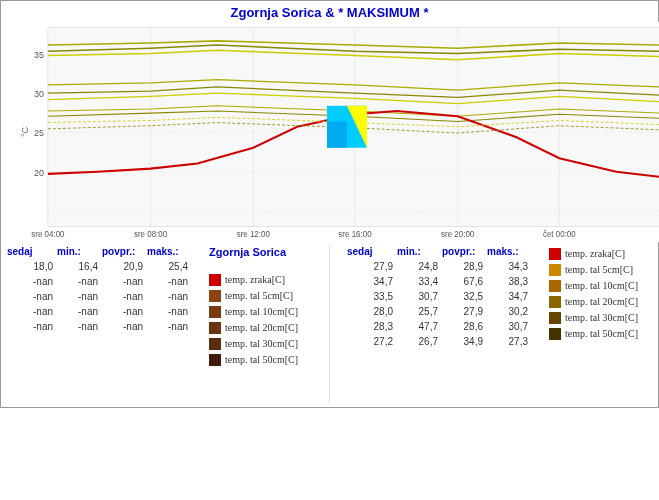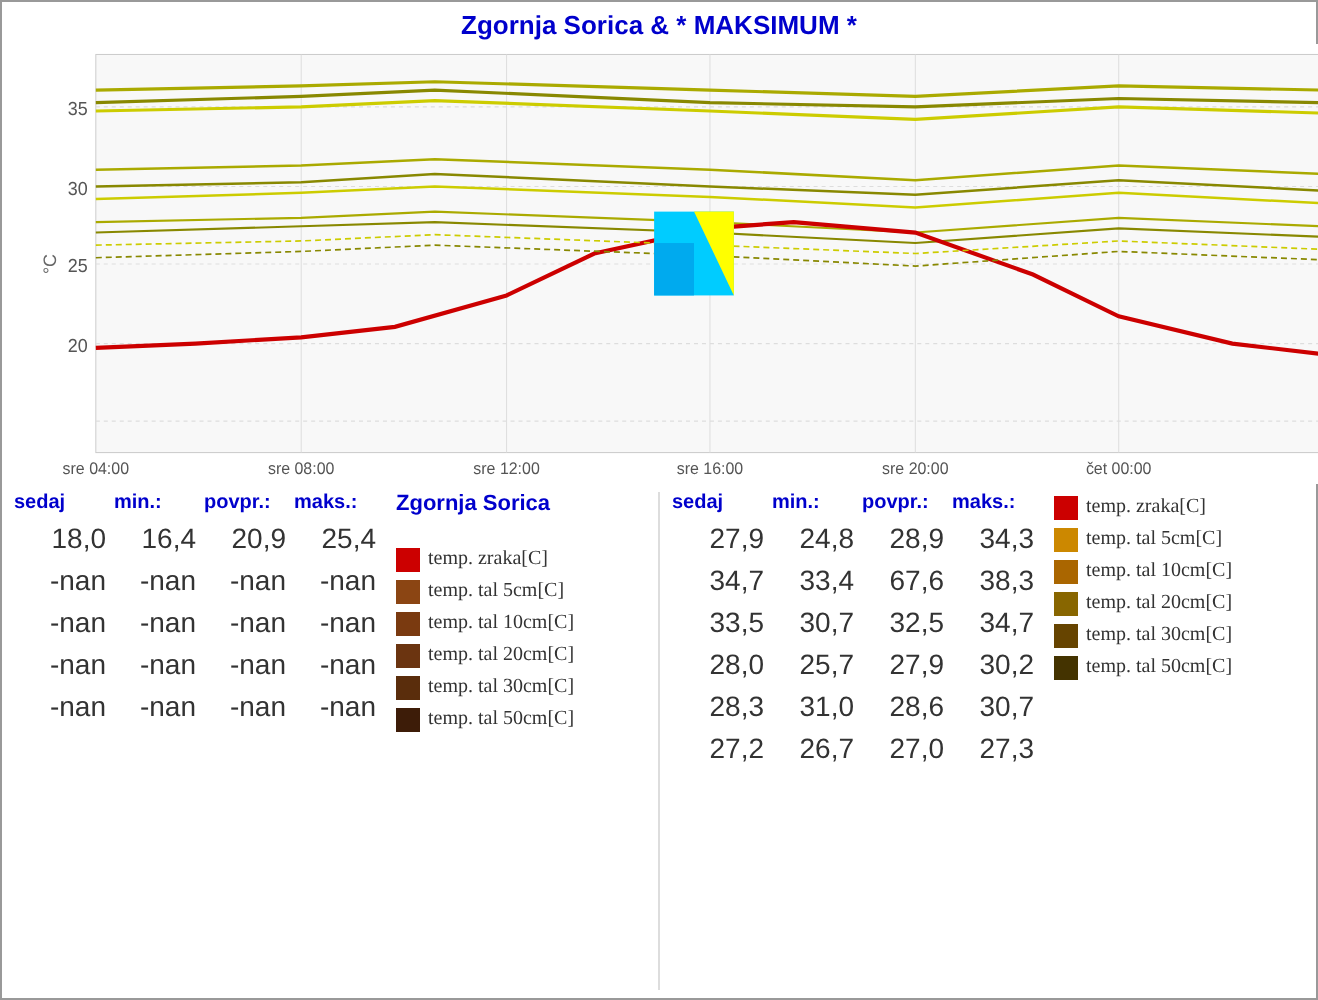--- a/index.html
+++ b/index.html
@@ -6,21 +6,21 @@
     body {
       width: 659px;
       height: 500px;
       font-family: Arial, sans-serif;
       font-size: 11px;
       background: #fff;
       overflow: hidden;
     }
     .container {
       width: 659px;
-      height: 500px;
+      height: 408px;
       border: 1px solid #999;
       display: flex;
       flex-direction: column;
     }
     .chart-title {
       text-align: center;
       font-size: 13px;
       font-weight: bold;
       color: #00c;
       padding: 4px 0 2px;
@@ -56,37 +56,37 @@
       font-size: 11px;
       color: #333;
       padding: 2px 0;
       background: #fff;
     }
     .data-section {
       display: flex;
       flex-direction: row;
       flex: 1;
       padding: 4px 6px;
-      gap: 2px;
+      gap: 13px;
     }
     .data-table {
       flex: 1;
     }
     .table-header {
       display: grid;
       grid-template-columns: 50px 45px 45px 45px;
       font-size: 10px;
       color: #00c;
       font-weight: bold;
       margin-bottom: 2px;
     }
     .table-row {
       display: grid;
       grid-template-columns: 50px 45px 45px 45px;
-      font-size: 14px;
+      font-size: 10px;
       color: #333;
       line-height: 1.5;
     }
     .table-row .cell {
       text-align: right;
       padding-right: 4px;
     }
     .legend-section {
       flex: 1;
       padding-left: 4px;
@@ -280,28 +280,28 @@
         <span class="cell">34,7</span>
       </div>
       <div class="table-row">
         <span class="cell">28,0</span>
         <span class="cell">25,7</span>
         <span class="cell">27,9</span>
         <span class="cell">30,2</span>
       </div>
       <div class="table-row">
         <span class="cell">28,3</span>
-        <span class="cell">31,0</span>
+        <span class="cell">47,7</span>
         <span class="cell">28,6</span>
         <span class="cell">30,7</span>
       </div>
       <div class="table-row">
         <span class="cell">27,2</span>
         <span class="cell">26,7</span>
-        <span class="cell">27,0</span>
+        <span class="cell">34,9</span>
         <span class="cell">27,3</span>
       </div>
     </div>
 
     <div class="legend-section">
       <div class="legend-row">
         <span class="legend-color" style="background:#cc0000;"></span>
         <span>temp. zraka[C]</span>
       </div>
       <div class="legend-row">

